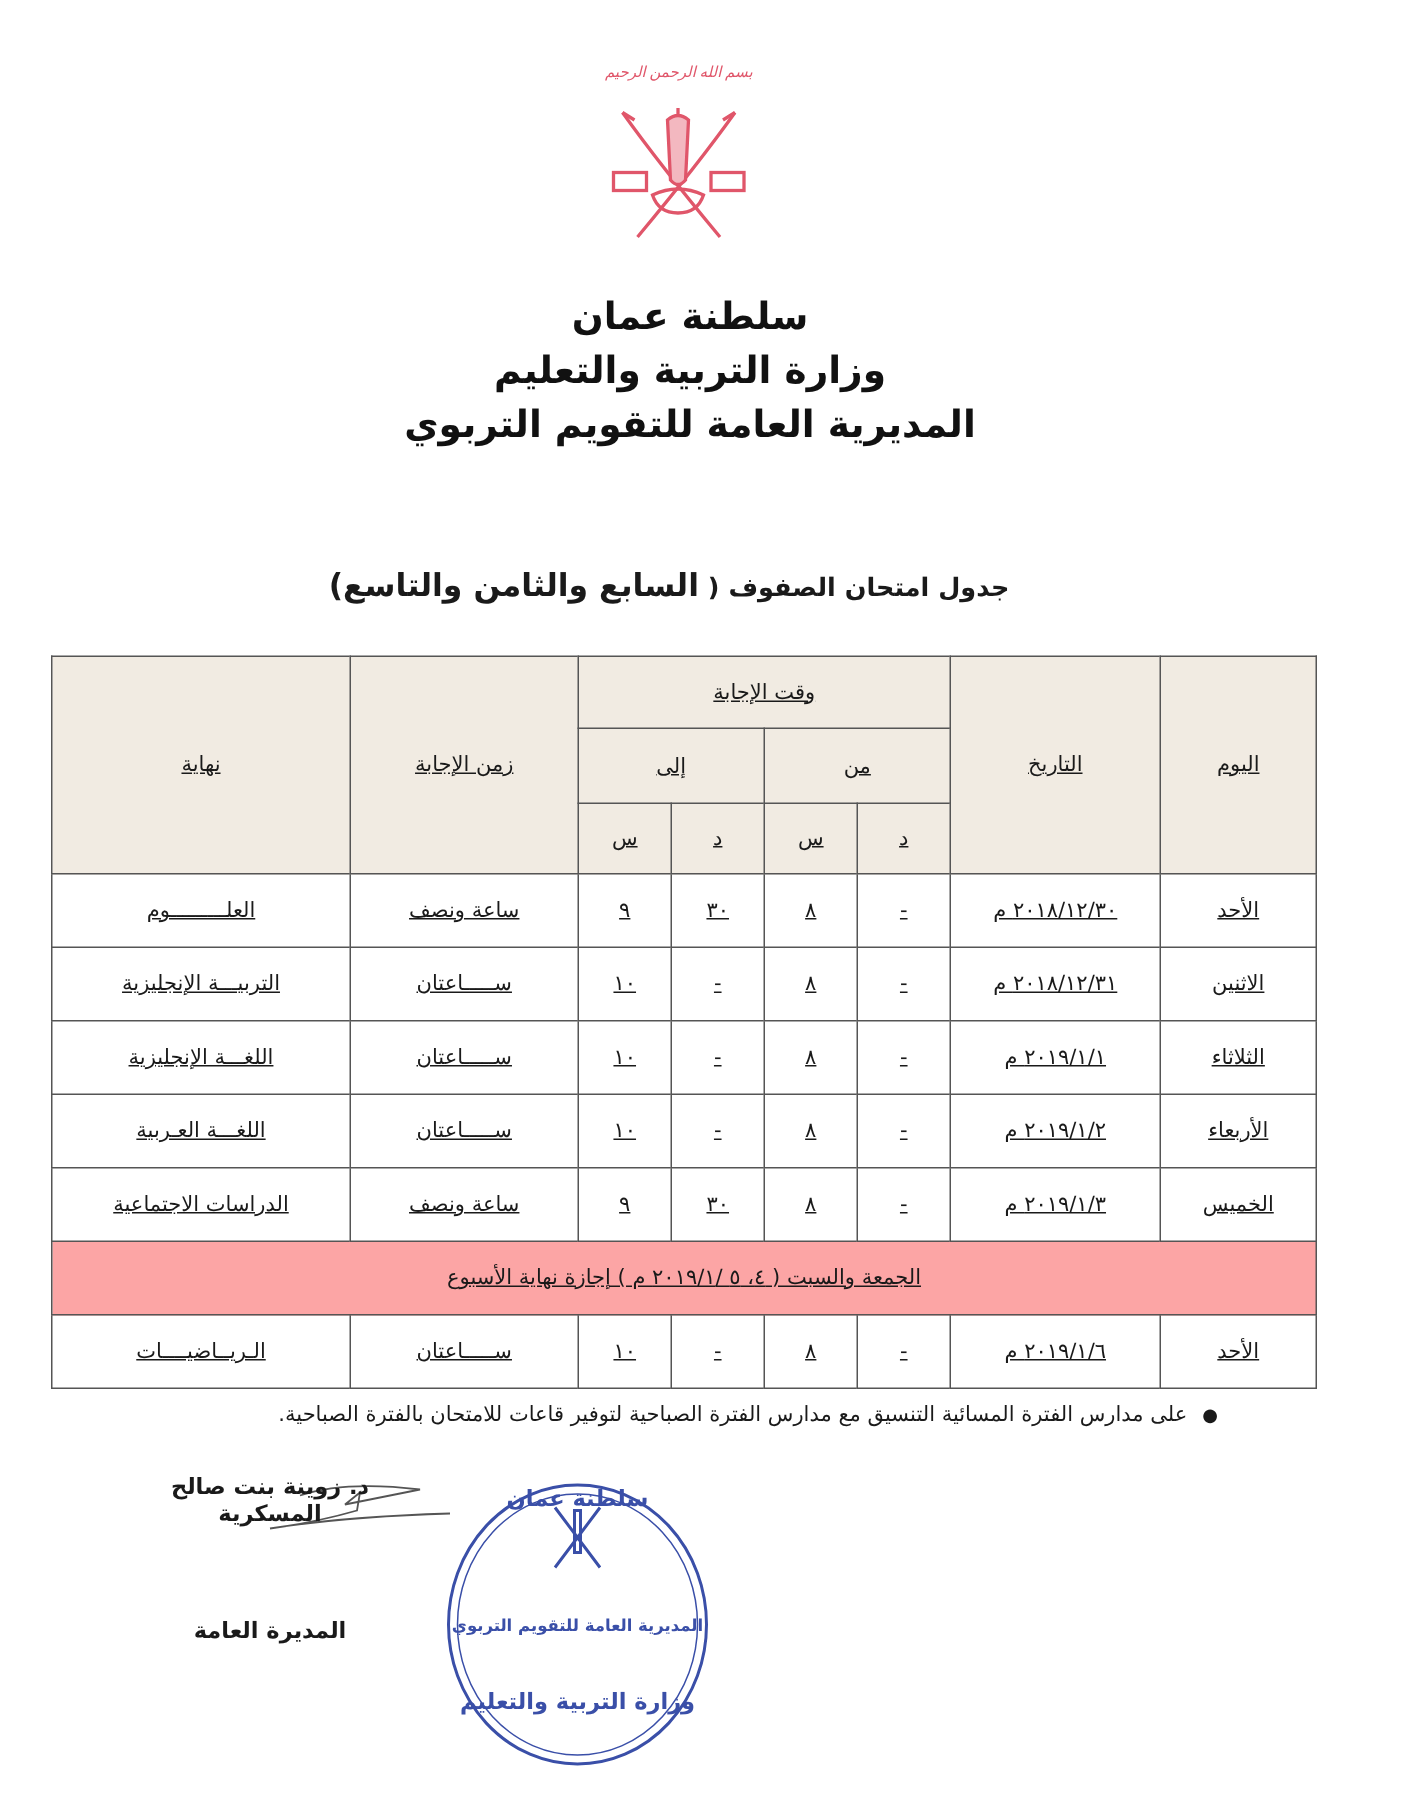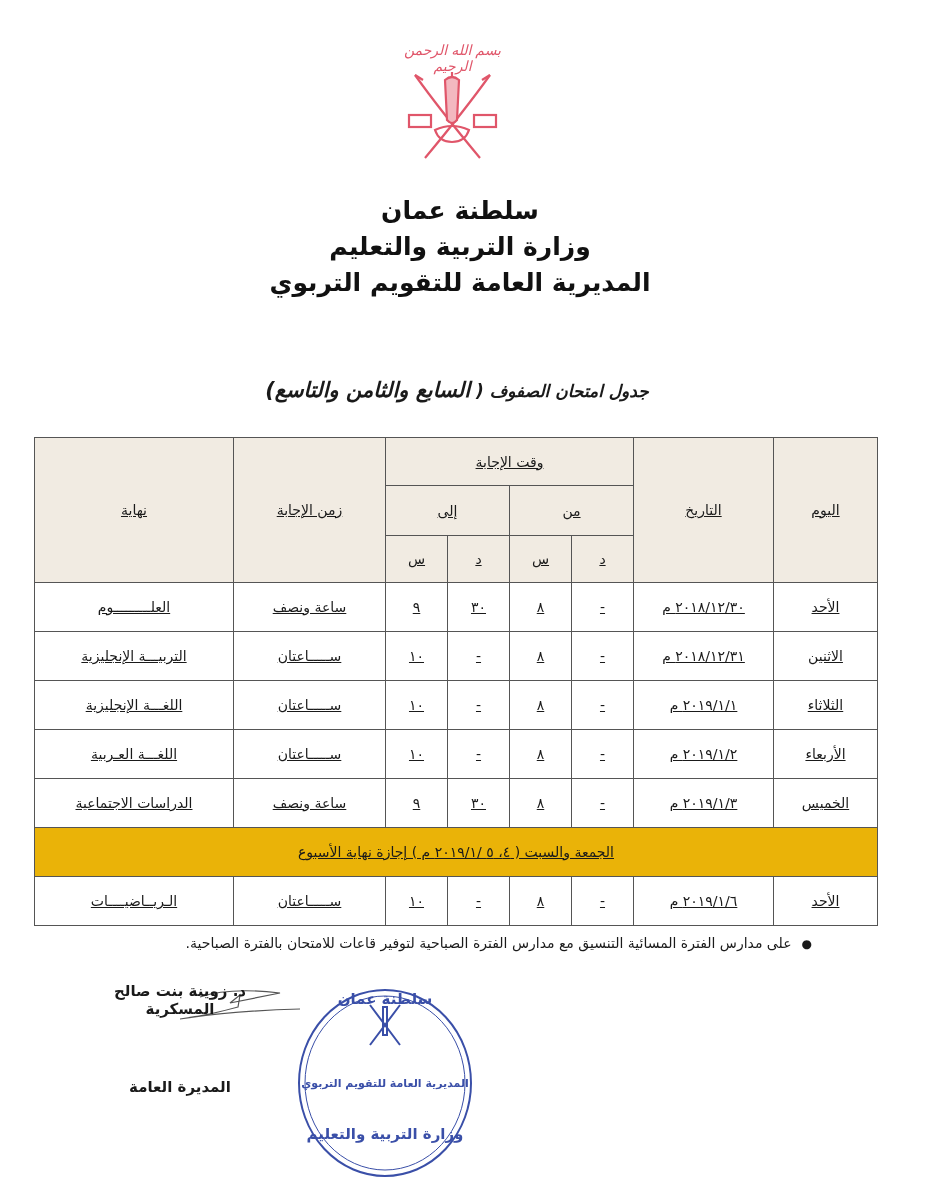--- a/index.html
+++ b/index.html
@@ -1,34 +1,34 @@
 <!DOCTYPE html>
 <html><head>
 <meta charset="utf-8">
 <style>
   html, body { margin:0; padding:0; background:#ffffff; }
   body { width:935px; height:1199px; position:relative; overflow:hidden;
          font-family:"DejaVu Sans", sans-serif; color:#1a1a1a; }
   .abs { position:absolute; }
   .emblem { left:395px; top:30px; width:115px; height:140px; }
   .basmala { position:absolute; left:0; right:0; top:12px; text-align:center;
-             color:#e0566a; font-family:Liberation Sans, sans-serif; font-size:14px; font-style:italic; direction:rtl; }
+             color:#e0566a; font-family:Liberation Serif, serif; font-size:10px; font-style:italic; direction:rtl; }
   .org { left:200px; width:520px; text-align:center; direction:rtl; font-weight:bold; color:#111; }
   .org1 { top:196px; font-size:25px; }
   .org2 { top:232px; font-size:25px; }
   .org3 { top:268px; font-size:25px; }
-  .title1 { left:107px; width:700px; top:378px; text-align:center; direction:rtl; font-size:17px; font-weight:bold;font-style:italic; }
+  .title1 { left:96px; width:700px; top:378px; text-align:center; direction:rtl; font-size:17px; font-weight:bold; }
   .title1 .big { font-size:21px; }
   .title2 { left:130px; width:640px; top:409px; text-align:right; direction:rtl; font-size:16px; font-weight:bold;
             text-decoration:underline;margin-top:44px; }
   table.sched { position:absolute; left:34px; top:437px; border-collapse:collapse; direction:rtl;
                 font-family:"DejaVu Sans", sans-serif; font-size:14px; }
   table.sched td { border:1.4px solid #555; text-align:center; vertical-align:middle; padding:0;text-decoration:underline; }
   .hdr { background:#f1ebe2; }
-  .wk { background:#eab308; }
+  .wk { background:#fca5a5; }
   .c-day{width:103px} .c-date{width:139px} .c-t{width:61px} .c-dur{width:151px} .c-sub{width:198px}
   .hrow1 td{height:47px} .hrow2 td{height:49px} .hrow3 td{height:46px}
   .drow td{height:48px}
   .note { left:72px; width:740px; top:935px; direction:rtl; text-align:right; font-size:14px; }
   .note .bullet { font-size:12px; margin-left:10px; }
   .sig { left:80px; width:200px; top:982px; text-align:center; direction:rtl; font-weight:bold; font-size:15px; }
   .sig2 { top:1044px;margin-top:34px; }
   .scribble { left:170px; top:985px; width:140px; height:40px; }
   .seal { left:295px; top:985px; width:180px; height:195px; }
 </style>

